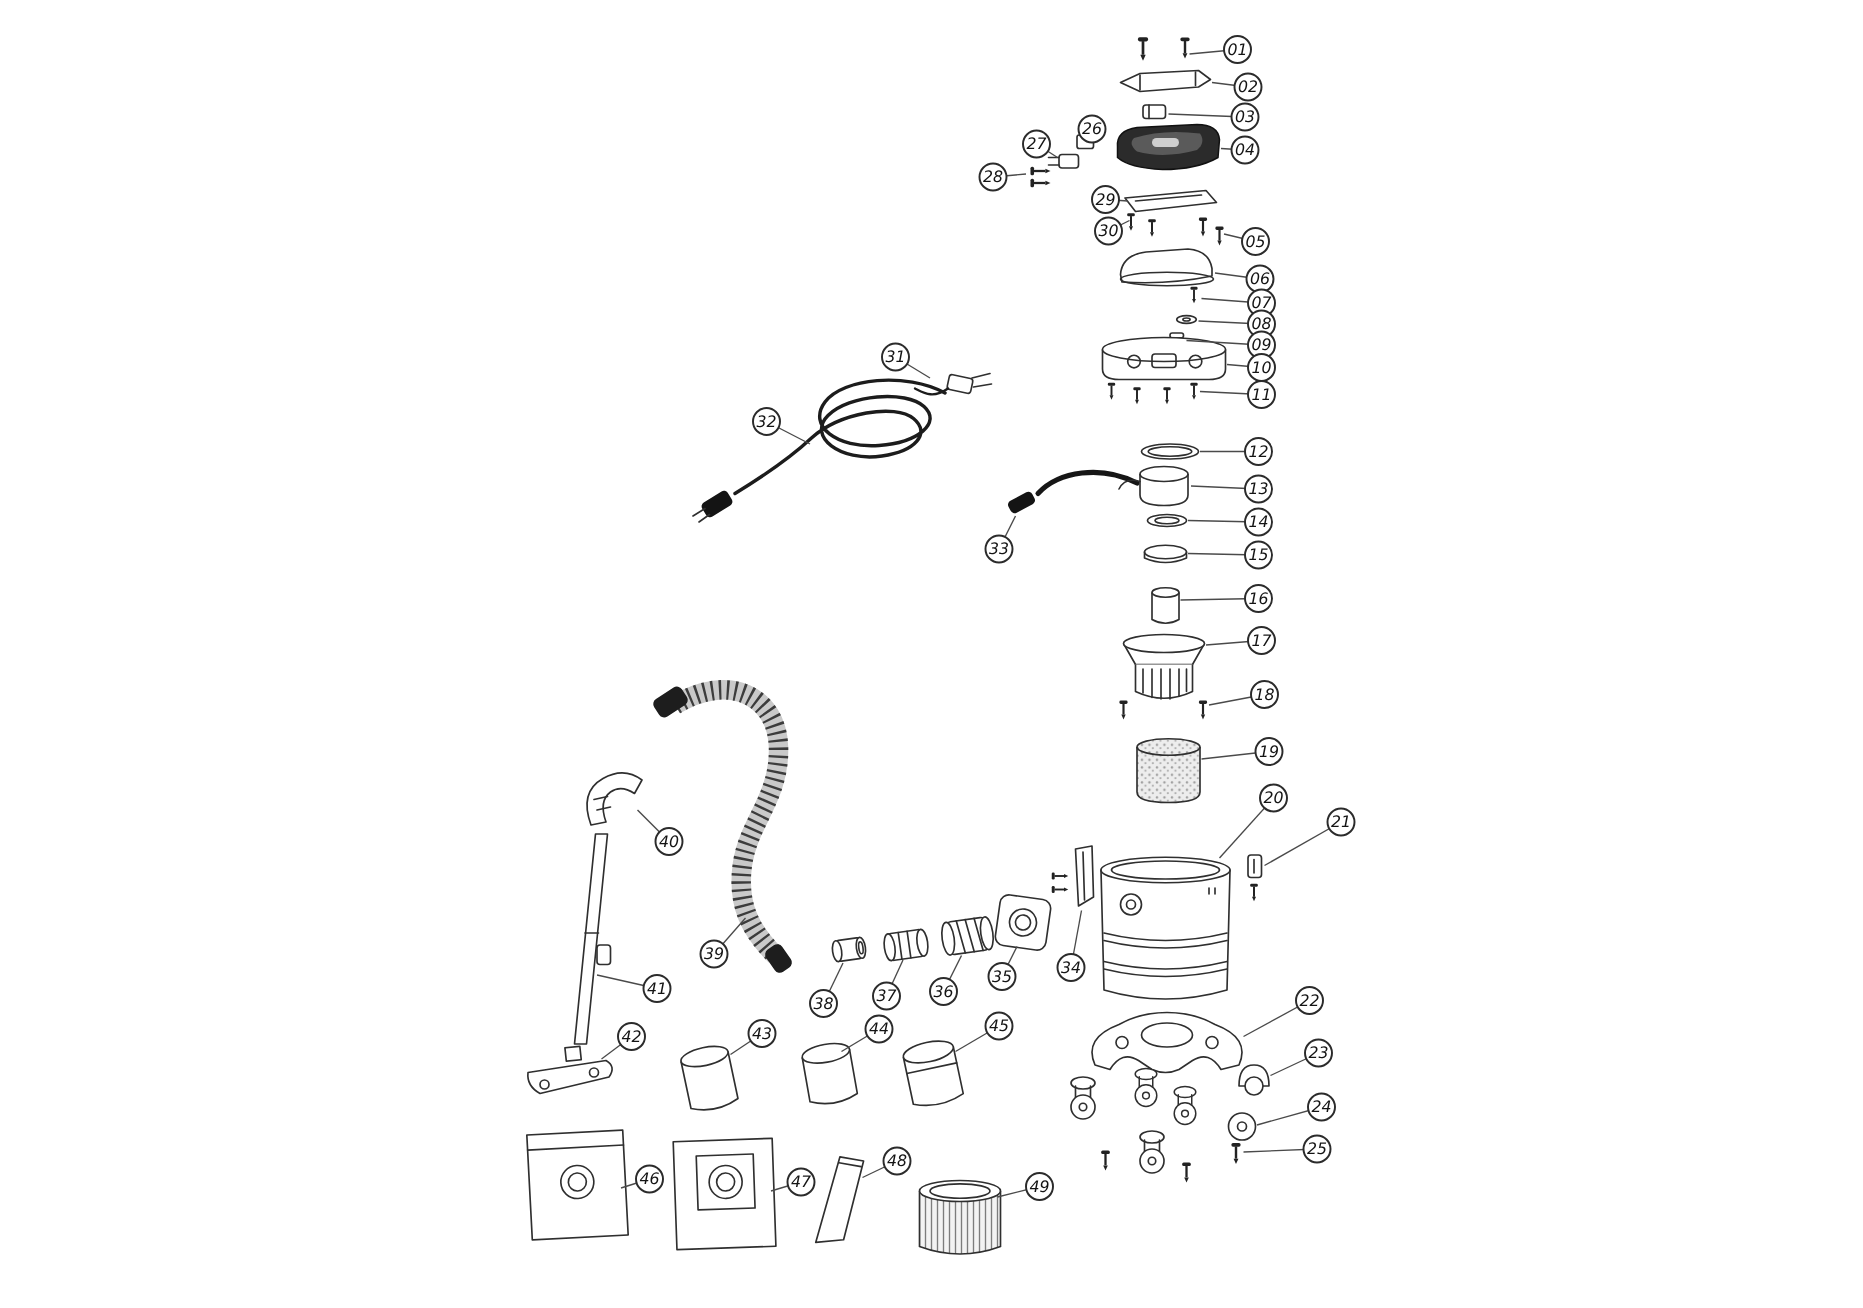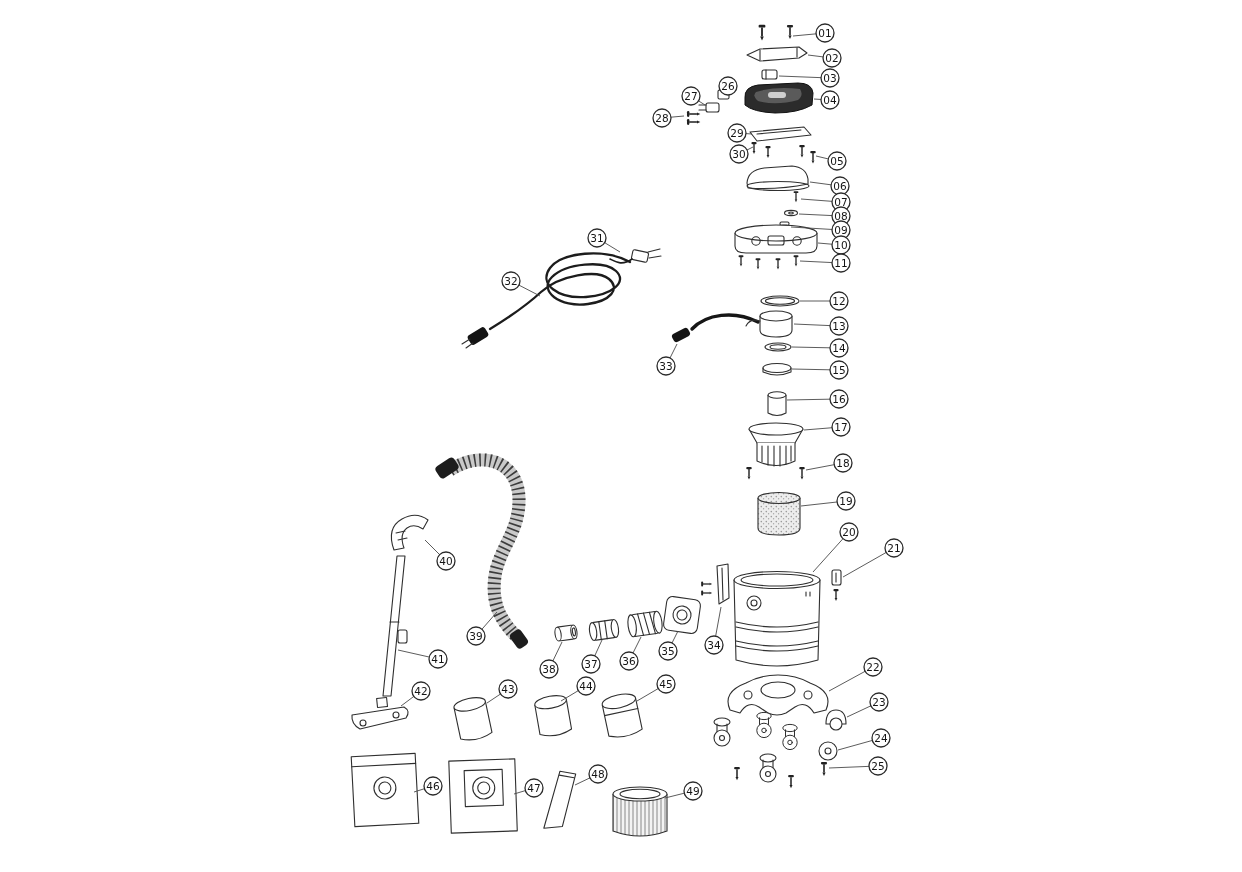--- a/index.html
+++ b/index.html
@@ -1,17 +1,17 @@
 <!DOCTYPE html>
 <html><head>
 <meta charset="utf-8">
 <style>
   html,body{margin:0;padding:0;background:#ffffff;}
   .canvas{width:1242px;height:872px;background:#ffffff;position:relative;overflow:hidden;
-          font-family:"DejaVu Sans", sans-serif;}
+          font-family:"DejaVu Sans", sans-serif;font-style:italic;}
   svg{display:block;}
   .ln{fill:none;stroke:#2f2f2f;stroke-width:1.1;stroke-linecap:round;stroke-linejoin:round;}
   .fillw{fill:#ffffff;stroke:#2f2f2f;stroke-width:1.1;stroke-linejoin:round;}
   .cord{fill:none;stroke:#161616;stroke-width:3.4;stroke-linecap:round;}
   .cord2{fill:none;stroke:#1c1c1c;stroke-width:2.3;stroke-linecap:round;}
   .cordthin{fill:none;stroke:#1c1c1c;stroke-width:1.6;stroke-linecap:round;}
   .hosebase{fill:none;stroke:#c9c9c9;stroke-width:13;}
   .hoseribs{fill:none;stroke:#3c3c3c;stroke-width:13;stroke-dasharray:1.6 3.6;}
   .leader{stroke:#4a4a4a;stroke-width:0.9;fill:none;}
   .callout circle{fill:#ffffff;stroke:#2b2b2b;stroke-width:1.3;}

